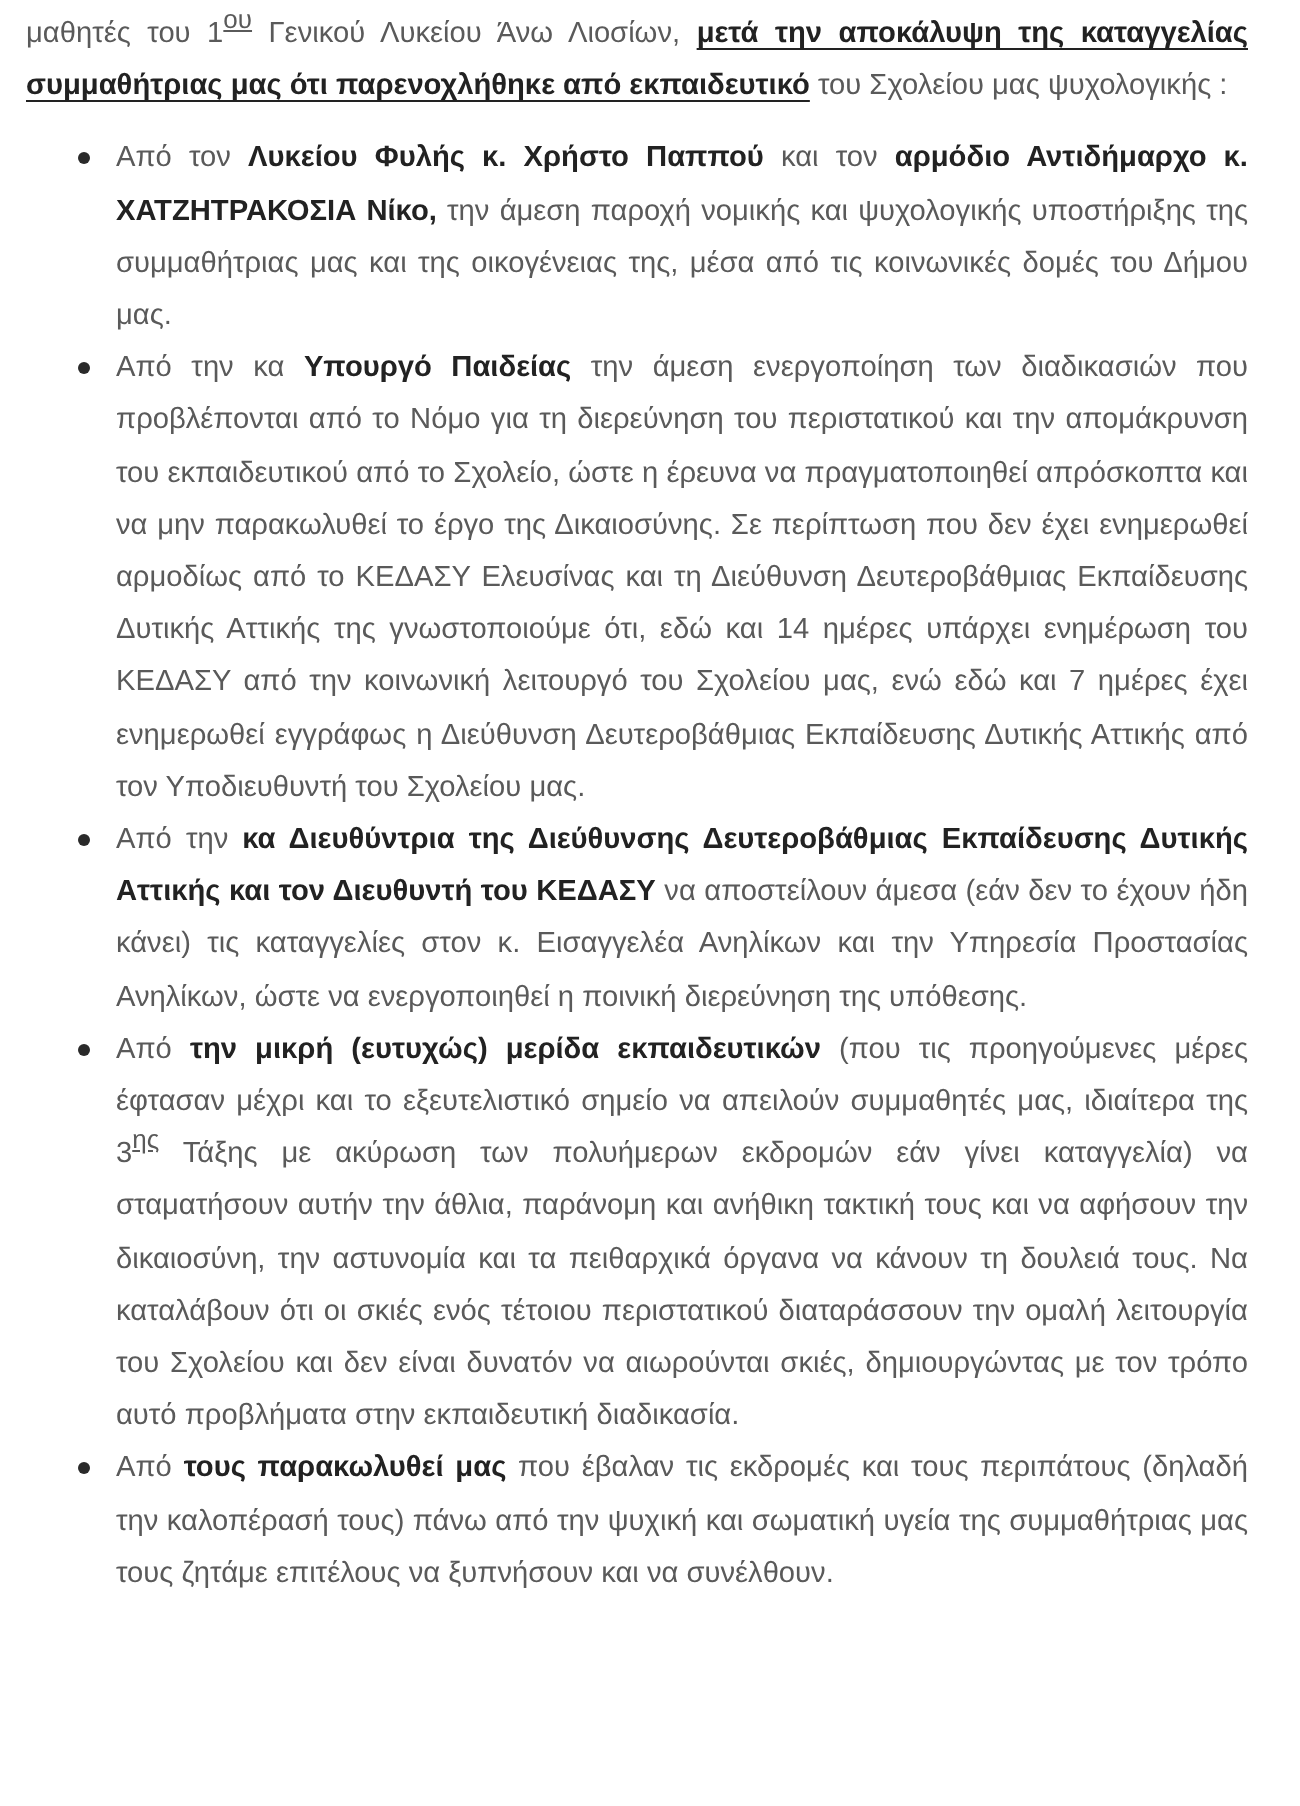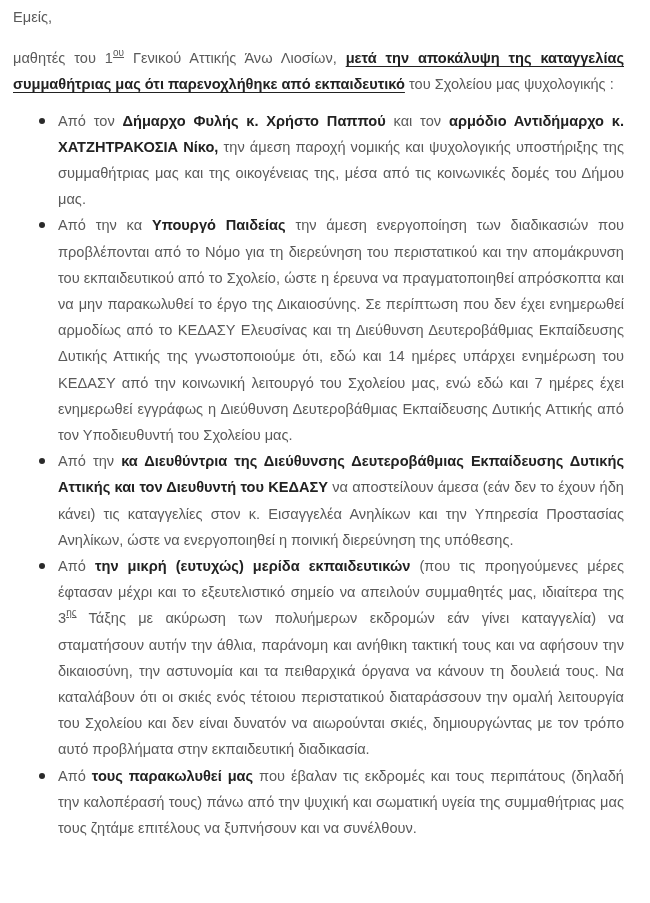--- a/index.html
+++ b/index.html
@@ -35,21 +35,21 @@
   .b {
     font-weight: bold;
     color: #222222;
   }
   .u {
     text-decoration: underline;
     text-underline-offset: 3px;
     text-decoration-thickness: 1px;
   }
   sup {
-    font-size: 10px;
+    font-size: 13px;
     line-height: 0;
     vertical-align: 7px;
     text-decoration: underline;
   }
   ul.requests {
     list-style: none;
     margin: 0;
     padding: 0 0 0 45px;
   }
   ul.requests li {
@@ -65,28 +65,27 @@
     height: 6px;
     border-radius: 50%;
     background: #2a2a2a;
   }
 </style>
 </head>
 <body>
 
 <div class="doc">
 
-  <p class="p greeting">Εμείς,</p>
 
-  <p class="p intro"><span>μαθητές του 1</span><sup>ου</sup><span> Γενικού Αττικής Άνω Λιοσίων, </span><span class="b u">μετά την αποκάλυψη της καταγγελίας συμμαθήτριας μας ότι παρενοχλήθηκε από εκπαιδευτικό</span><span> του Σχολείου μας ψυχολογικής :</span></p>
+  <p class="p intro"><span>μαθητές του 1</span><sup>ου</sup><span> Γενικού Λυκείου Άνω Λιοσίων, </span><span class="b u">μετά την αποκάλυψη της καταγγελίας συμμαθήτριας μας ότι παρενοχλήθηκε από εκπαιδευτικό</span><span> του Σχολείου μας ψυχολογικής :</span></p>
 
   <ul class="requests">
 
     <li>
-      <span class="bullet"></span><span>Από τον </span><span class="b">Δήμαρχο Φυλής κ. Χρήστο Παππού</span><span> και τον </span><span class="b">αρμόδιο Αντιδήμαρχο κ. ΧΑΤΖΗΤΡΑΚΟΣΙΑ Νίκο,</span><span> την άμεση παροχή νομικής και ψυχολογικής υποστήριξης της συμμαθήτριας μας και της οικογένειας της, μέσα από τις κοινωνικές δομές του Δήμου μας.</span>
+      <span class="bullet"></span><span>Από τον </span><span class="b">Λυκείου Φυλής κ. Χρήστο Παππού</span><span> και τον </span><span class="b">αρμόδιο Αντιδήμαρχο κ. ΧΑΤΖΗΤΡΑΚΟΣΙΑ Νίκο,</span><span> την άμεση παροχή νομικής και ψυχολογικής υποστήριξης της συμμαθήτριας μας και της οικογένειας της, μέσα από τις κοινωνικές δομές του Δήμου μας.</span>
     </li>
 
     <li>
       <span class="bullet"></span><span>Από την κα </span><span class="b">Υπουργό Παιδείας</span><span> την άμεση ενεργοποίηση των διαδικασιών που προβλέπονται από το Νόμο για τη διερεύνηση του περιστατικού και την απομάκρυνση του εκπαιδευτικού από το Σχολείο, ώστε η έρευνα να πραγματοποιηθεί απρόσκοπτα και να μην παρακωλυθεί το έργο της Δικαιοσύνης. Σε περίπτωση που δεν έχει ενημερωθεί αρμοδίως από το ΚΕΔΑΣΥ Ελευσίνας και τη Διεύθυνση Δευτεροβάθμιας Εκπαίδευσης Δυτικής Αττικής της γνωστοποιούμε ότι, εδώ και 14 ημέρες υπάρχει ενημέρωση του ΚΕΔΑΣΥ από την κοινωνική λειτουργό του Σχολείου μας, ενώ εδώ και 7 ημέρες έχει ενημερωθεί εγγράφως η Διεύθυνση Δευτεροβάθμιας Εκπαίδευσης Δυτικής Αττικής από τον Υποδιευθυντή του Σχολείου μας.</span>
     </li>
 
     <li>
       <span class="bullet"></span><span>Από την </span><span class="b">κα Διευθύντρια της  Διεύθυνσης Δευτεροβάθμιας Εκπαίδευσης Δυτικής Αττικής και τον Διευθυντή του ΚΕΔΑΣΥ</span><span>  να αποστείλουν άμεσα (εάν δεν το έχουν ήδη κάνει) τις καταγγελίες στον κ. Εισαγγελέα Ανηλίκων και την Υπηρεσία Προστασίας Ανηλίκων, ώστε να ενεργοποιηθεί η ποινική διερεύνηση της υπόθεσης.</span>
     </li>
 

